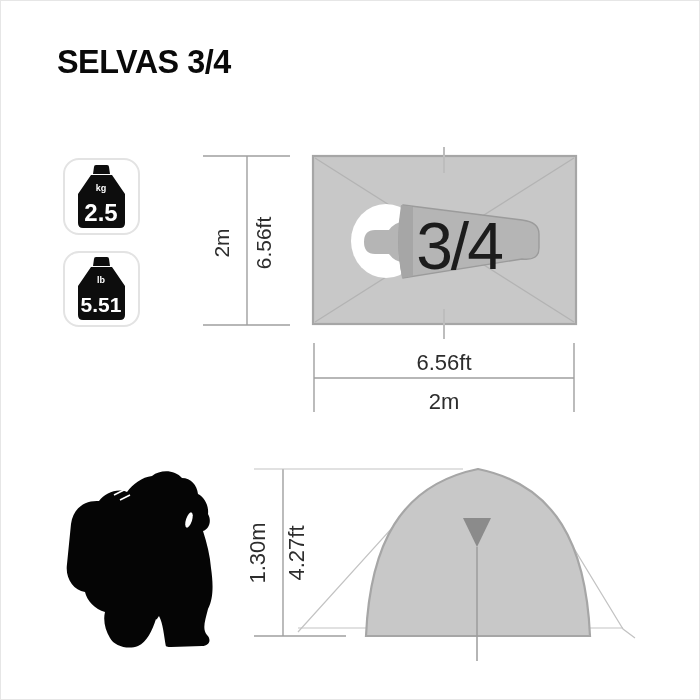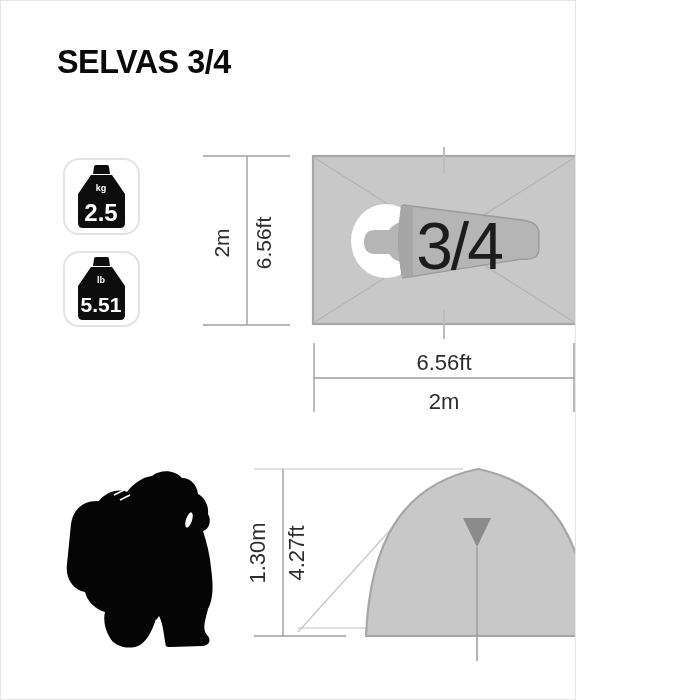--- a/index.html
+++ b/index.html
@@ -1,17 +1,17 @@
 <!DOCTYPE html>
 <html><head>
 <meta charset="utf-8">
 <style>
   html,body{margin:0;padding:0;background:#fff;}
   .canvas{
-    position:relative;width:576px;height:700px;background:#ffffff;
+    position:relative;width:700px;height:700px;background:#ffffff;
     font-family:"Liberation Sans",sans-serif;overflow:hidden;
     box-sizing:border-box;border:1px solid #e6e6e6;
   }
   .title{
     position:absolute;left:56px;top:42px;
     font-size:33px;font-weight:800;letter-spacing:-0.5px;color:#0a0a0a;
     transform:scaleX(0.98);transform-origin:left top;white-space:nowrap;
   }
   svg{position:absolute;left:0;top:0;}
   .dim-line{stroke:#9f9f9f;stroke-width:1.4;fill:none;}

